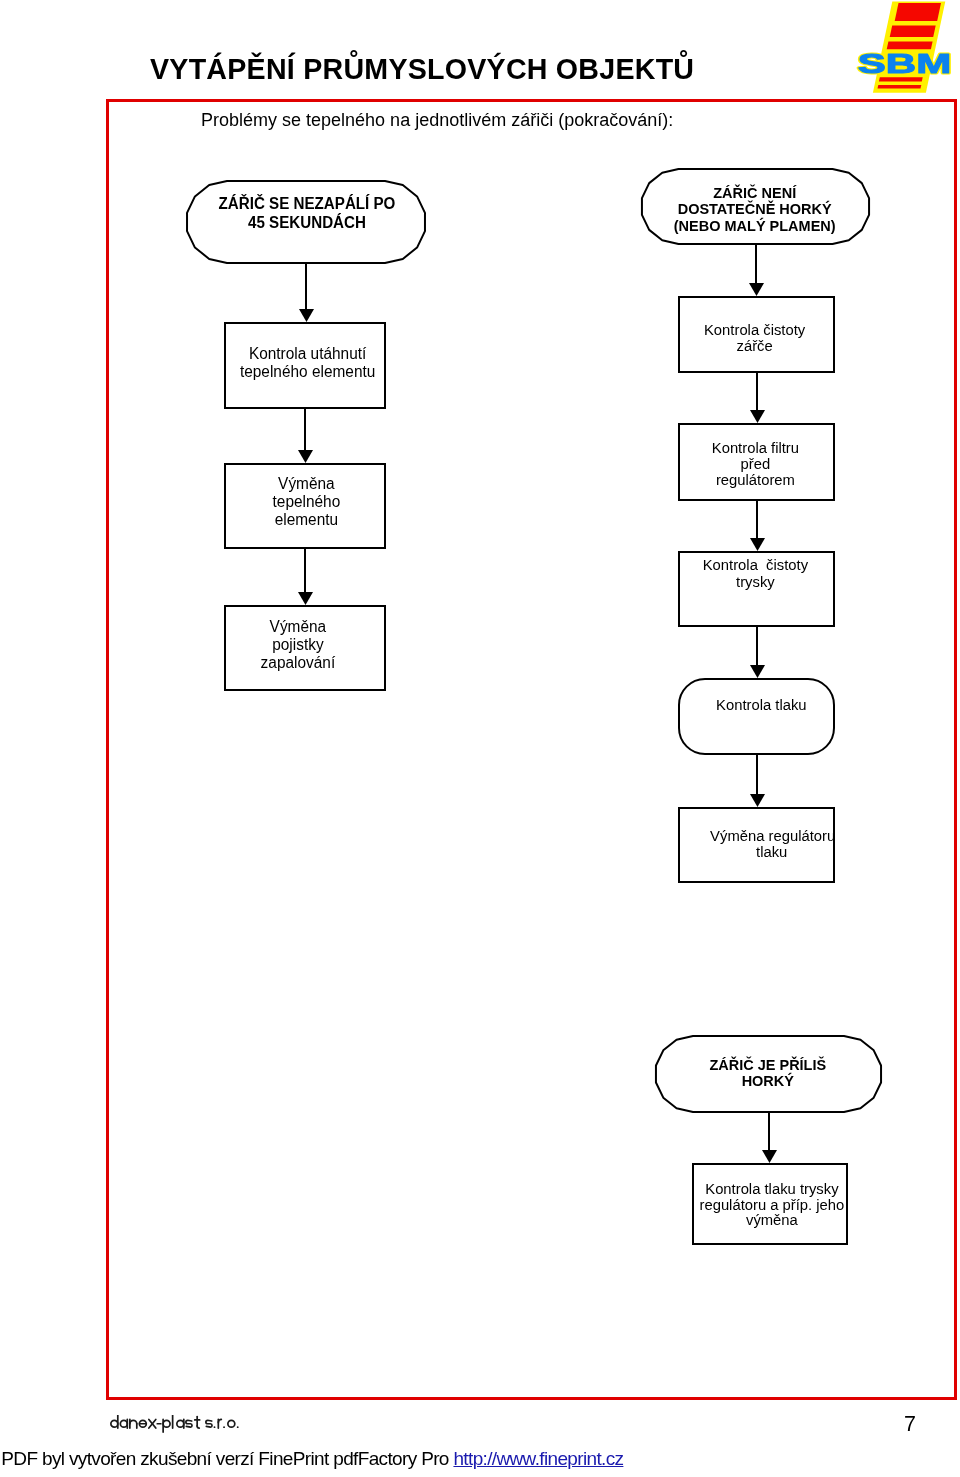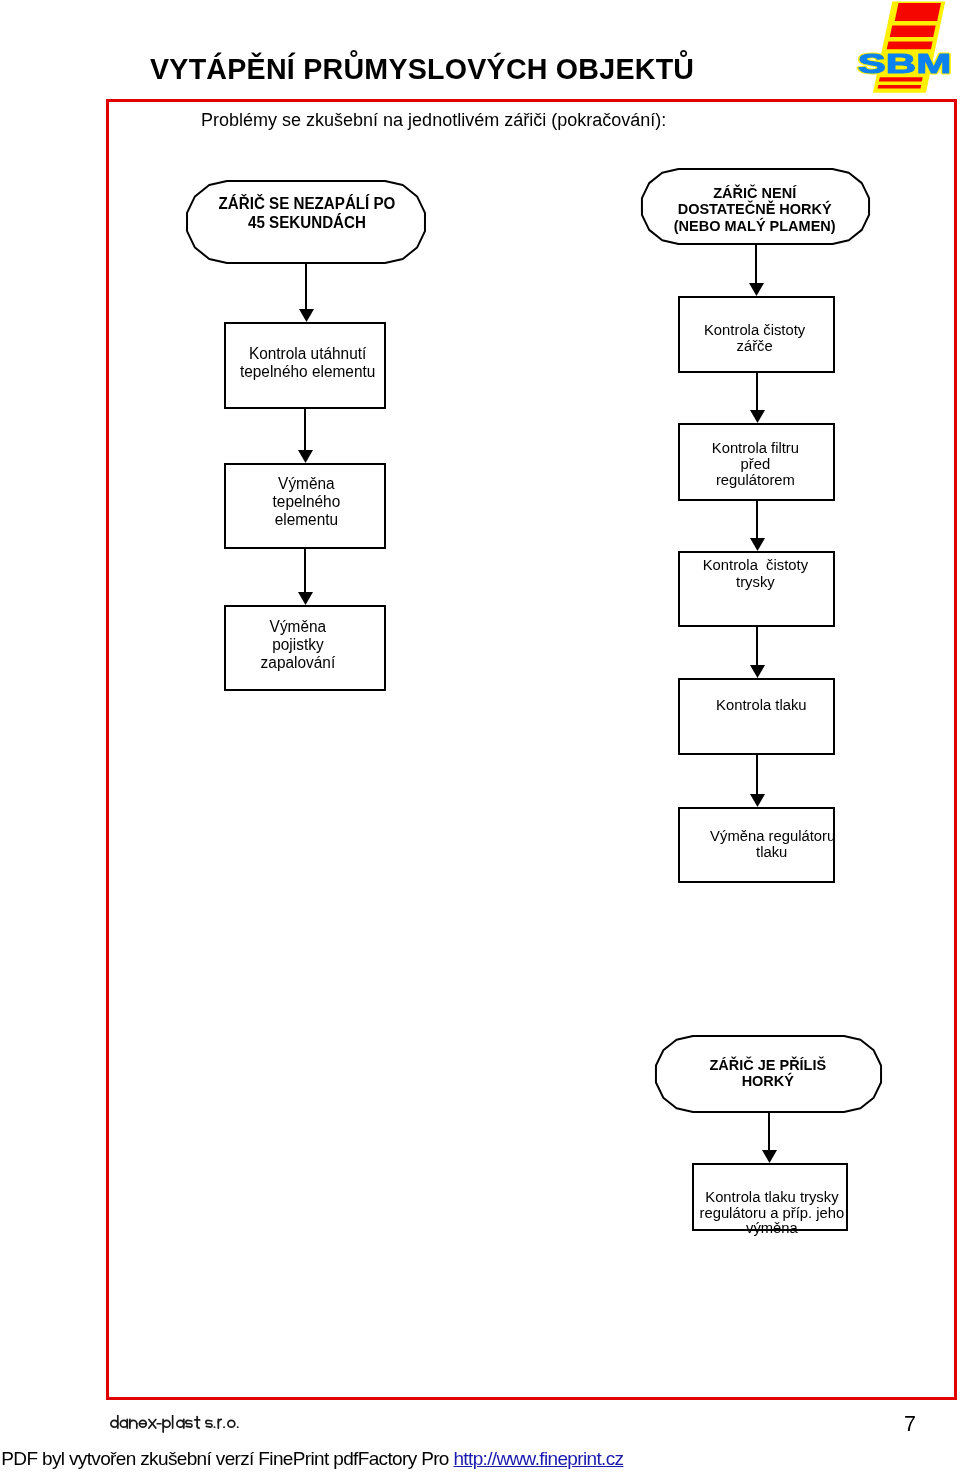--- a/index.html
+++ b/index.html
@@ -57,21 +57,21 @@
         <polygon points="23.3,84.9 66.3,84.9 65.5,88.5 22.5,88.5"></polygon>
       </g>
       <g transform="translate(49.5,73) scale(1.50,1.0) translate(-49.5,-73)">
         <text x="49.5" y="73" text-anchor="middle" font-family="'Liberation Sans',sans-serif" font-size="28" font-weight="bold" fill="none" stroke="#fff000" stroke-width="3.2" stroke-linejoin="round">SBM</text>
         <text x="49.5" y="73" text-anchor="middle" font-family="'Liberation Sans',sans-serif" font-size="28" font-weight="bold" fill="#0b82ee" stroke="#0b82ee" stroke-width="1.1" stroke-linejoin="round">SBM</text>
       </g>
     </svg>
   </div>
   <div id="doc-title">VYTÁPĚNÍ PRŮMYSLOVÝCH OBJEKTŮ</div>
   <div id="red-frame"></div>
-  <div id="subtitle">Problémy se zkušební na jednotlivém zářiči (pokračování):</div>
+  <div id="subtitle">Problémy se tepelného na jednotlivém zářiči (pokračování):</div>
   <div id="flow">
       <div class="node pill cap-lg" style="left: 185px; top: 180px; width: 242px; height: 81px; padding-top: 15.2px; line-height: 18.7px;">
         <svg class="pill-svg" width="242" height="84" viewBox="0 0 242 84">
           <polygon points="200.00,1.00 217.79,5.06 232.06,16.44 239.97,32.88 239.97,51.12 232.06,67.56 217.79,78.94 200.00,83.00 42.00,83.00 24.21,78.94 9.94,67.56 2.03,51.12 2.03,32.88 9.94,16.44 24.21,5.06 42.00,1.00" fill="#fff" stroke="#000" stroke-width="2" stroke-linejoin="round"></polygon>
         </svg>
         <span class="lbl" style="--tx: 1px;">ZÁŘIČ SE NEZAPÁLÍ PO<br>45 SEKUNDÁCH</span>
       </div>
       <div class="node reg-lg" style="left: 224px; top: 322px; width: 162px; height: 87px; padding-top: 20.3px; line-height: 18.1px;">
         <span class="lbl" style="--tx: 2.6px;">Kontrola utáhnutí<br>tepelného elementu</span>
       </div>
@@ -89,33 +89,33 @@
       </div>
       <div class="node reg-sm" style="left: 678px; top: 296px; width: 157px; height: 77px; padding-top: 24.2px; line-height: 15.9px;">
         <span class="lbl" style="--tx: -1.9px;">Kontrola čistoty<br>zářče</span>
       </div>
       <div class="node reg-sm" style="left: 678px; top: 423px; width: 157px; height: 78px; padding-top: 15.4px; line-height: 16px;">
         <span class="lbl" style="--tx: -1.1px;">Kontrola filtru<br>před<br>regulátorem</span>
       </div>
       <div class="node reg-sm" style="left: 678px; top: 551px; width: 157px; height: 76px; padding-top: 4.3px; line-height: 16.2px;">
         <span class="lbl" style="--tx: -1.1px;">Kontrola &nbsp;čistoty<br>trysky</span>
       </div>
-      <div class="node reg-sm" style="left: 678px; top: 678px; width: 157px; height: 77px; padding-top: 16.9px; line-height: 15.9px;">
+      <div class="node reg-sm" style="left: 678px; top: 678px; width: 157px; height: 77px; padding-top: 16.9px; line-height: 15.9px; border-radius: 27px;">
         <span class="lbl" style="--tx: 4.8px;">Kontrola tlaku</span>
       </div>
       <div class="node reg-sm" style="left: 678px; top: 807px; width: 157px; height: 76px; padding-top: 19.2px; line-height: 15.7px; padding-left: 24px;">
         <span class="lbl" style="--tx: 3.2px;">Výměna regulátoru<br>tlaku</span>
       </div>
       <div class="node pill cap-sm" style="left: 654px; top: 1035px; width: 229px; height: 68px; padding-top: 21.8px; line-height: 15.7px;">
         <svg class="pill-svg" width="229" height="78" viewBox="0 0 229 78">
           <polygon points="190.00,1.00 206.49,4.76 219.71,15.31 227.05,30.54 227.05,47.46 219.71,62.69 206.49,73.24 190.00,77.00 39.00,77.00 22.51,73.24 9.29,62.69 1.95,47.46 1.95,30.54 9.29,15.31 22.51,4.76 39.00,1.00" fill="#fff" stroke="#000" stroke-width="2" stroke-linejoin="round"></polygon>
         </svg>
         <span class="lbl" style="--tx: -0.7px;">ZÁŘIČ JE PŘÍLIŠ<br>HORKÝ</span>
       </div>
-      <div class="node reg-sm" style="left: 692px; top: 1163px; width: 156px; height: 68px; padding-top: 24px; line-height: 15.6px;">
+      <div class="node reg-sm" style="left: 692px; top: 1163px; width: 156px; height: 82px; padding-top: 16px; line-height: 15.6px;">
         <span class="lbl" style="--tx: 1.9px;">Kontrola tlaku trysky<br>regulátoru a příp. jeho<br>výměna</span>
       </div>
       <div class="conn" style="left: 305px; top: 263px; height: 49px;"></div>
       <svg class="arrowhead" width="15" height="13" viewBox="0 0 15 13" style="left: 298.5px; top: 309.4px;">
         <polygon points="0,0 15,0 7.5,13" fill="#000"></polygon>
       </svg>
       <div class="conn" style="left: 304px; top: 408px; height: 45px;"></div>
       <svg class="arrowhead" width="15" height="13" viewBox="0 0 15 13" style="left: 297.5px; top: 450.4px;">
         <polygon points="0,0 15,0 7.5,13" fill="#000"></polygon>
       </svg>

